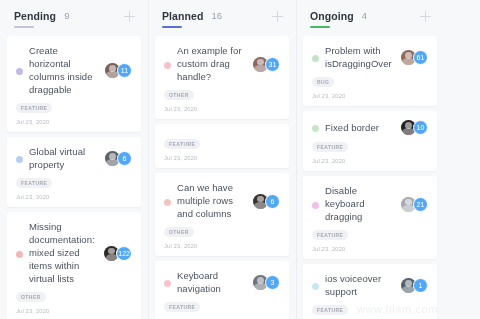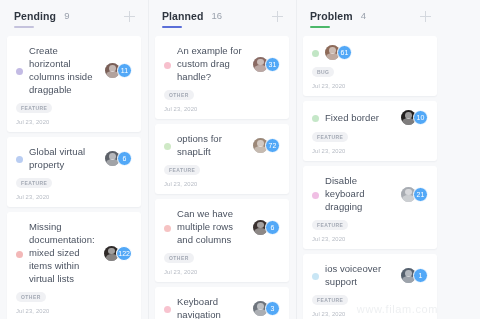--- a/index.html
+++ b/index.html
@@ -307,32 +307,21 @@
             <div class="card-title">An example for custom drag handle?</div>
             <div class="card-meta">
               <div class="avatar">
                 <span class="av-bg" style="background: rgb(138, 106, 99);"></span>
                 <span class="av-body"></span>
                 <span class="av-head"></span>
               </div>
               <div class="badge" style="background: rgb(82, 168, 247);">31</div>
             </div>
           </div><span class="tag">OTHER</span><div class="card-date">Jul 23, 2020</div></div>
-        <div class="card"><div class="card-top">
-            <span class="card-dot" style="background: rgb(207, 233, 198);"></span>
-            <div class="card-title">options for snapLift</div>
-            <div class="card-meta">
-              <div class="avatar">
-                <span class="av-bg" style="background: rgb(156, 136, 120);"></span>
-                <span class="av-body"></span>
-                <span class="av-head"></span>
-              </div>
-              <div class="badge" style="background: rgb(82, 168, 247);">72</div>
-            </div>
-          </div><span class="tag">FEATURE</span><div class="card-date">Jul 23, 2020</div></div>
+        <div class="card"><span class="tag">FEATURE</span><div class="card-date">Jul 23, 2020</div></div>
         <div class="card"><div class="card-top">
             <span class="card-dot" style="background: rgb(246, 195, 195);"></span>
             <div class="card-title">Can we have multiple rows and columns</div>
             <div class="card-meta">
               <div class="avatar">
                 <span class="av-bg" style="background: rgb(59, 50, 48);"></span>
                 <span class="av-body"></span>
                 <span class="av-head"></span>
               </div>
               <div class="badge" style="background: rgb(82, 168, 247);">6</div>
@@ -347,28 +336,29 @@
                 <span class="av-body"></span>
                 <span class="av-head"></span>
               </div>
               <div class="badge" style="background: rgb(82, 168, 247);">3</div>
             </div>
           </div><span class="tag">FEATURE</span></div>
       </div>
     </div>
     <div class="column">
       <div class="col-header">
-        <span class="col-title">Problem</span>
+        <span class="col-title">Ongoing</span>
         <span class="col-count">4</span>
         <div class="col-add"></div>
       </div>
       <div class="col-underline" style="background: rgb(76, 184, 106);"></div>
       <div class="card-list">
         <div class="card"><div class="card-top">
             <span class="card-dot" style="background: rgb(194, 230, 197);"></span>
+            <div class="card-title">Problem with isDraggingOver</div>
             <div class="card-meta">
               <div class="avatar">
                 <span class="av-bg" style="background: rgb(142, 106, 88);"></span>
                 <span class="av-body"></span>
                 <span class="av-head"></span>
               </div>
               <div class="badge" style="background: rgb(82, 168, 247);">61</div>
             </div>
           </div><span class="tag">BUG</span><div class="card-date">Jul 23, 2020</div></div>
         <div class="card"><div class="card-top">

